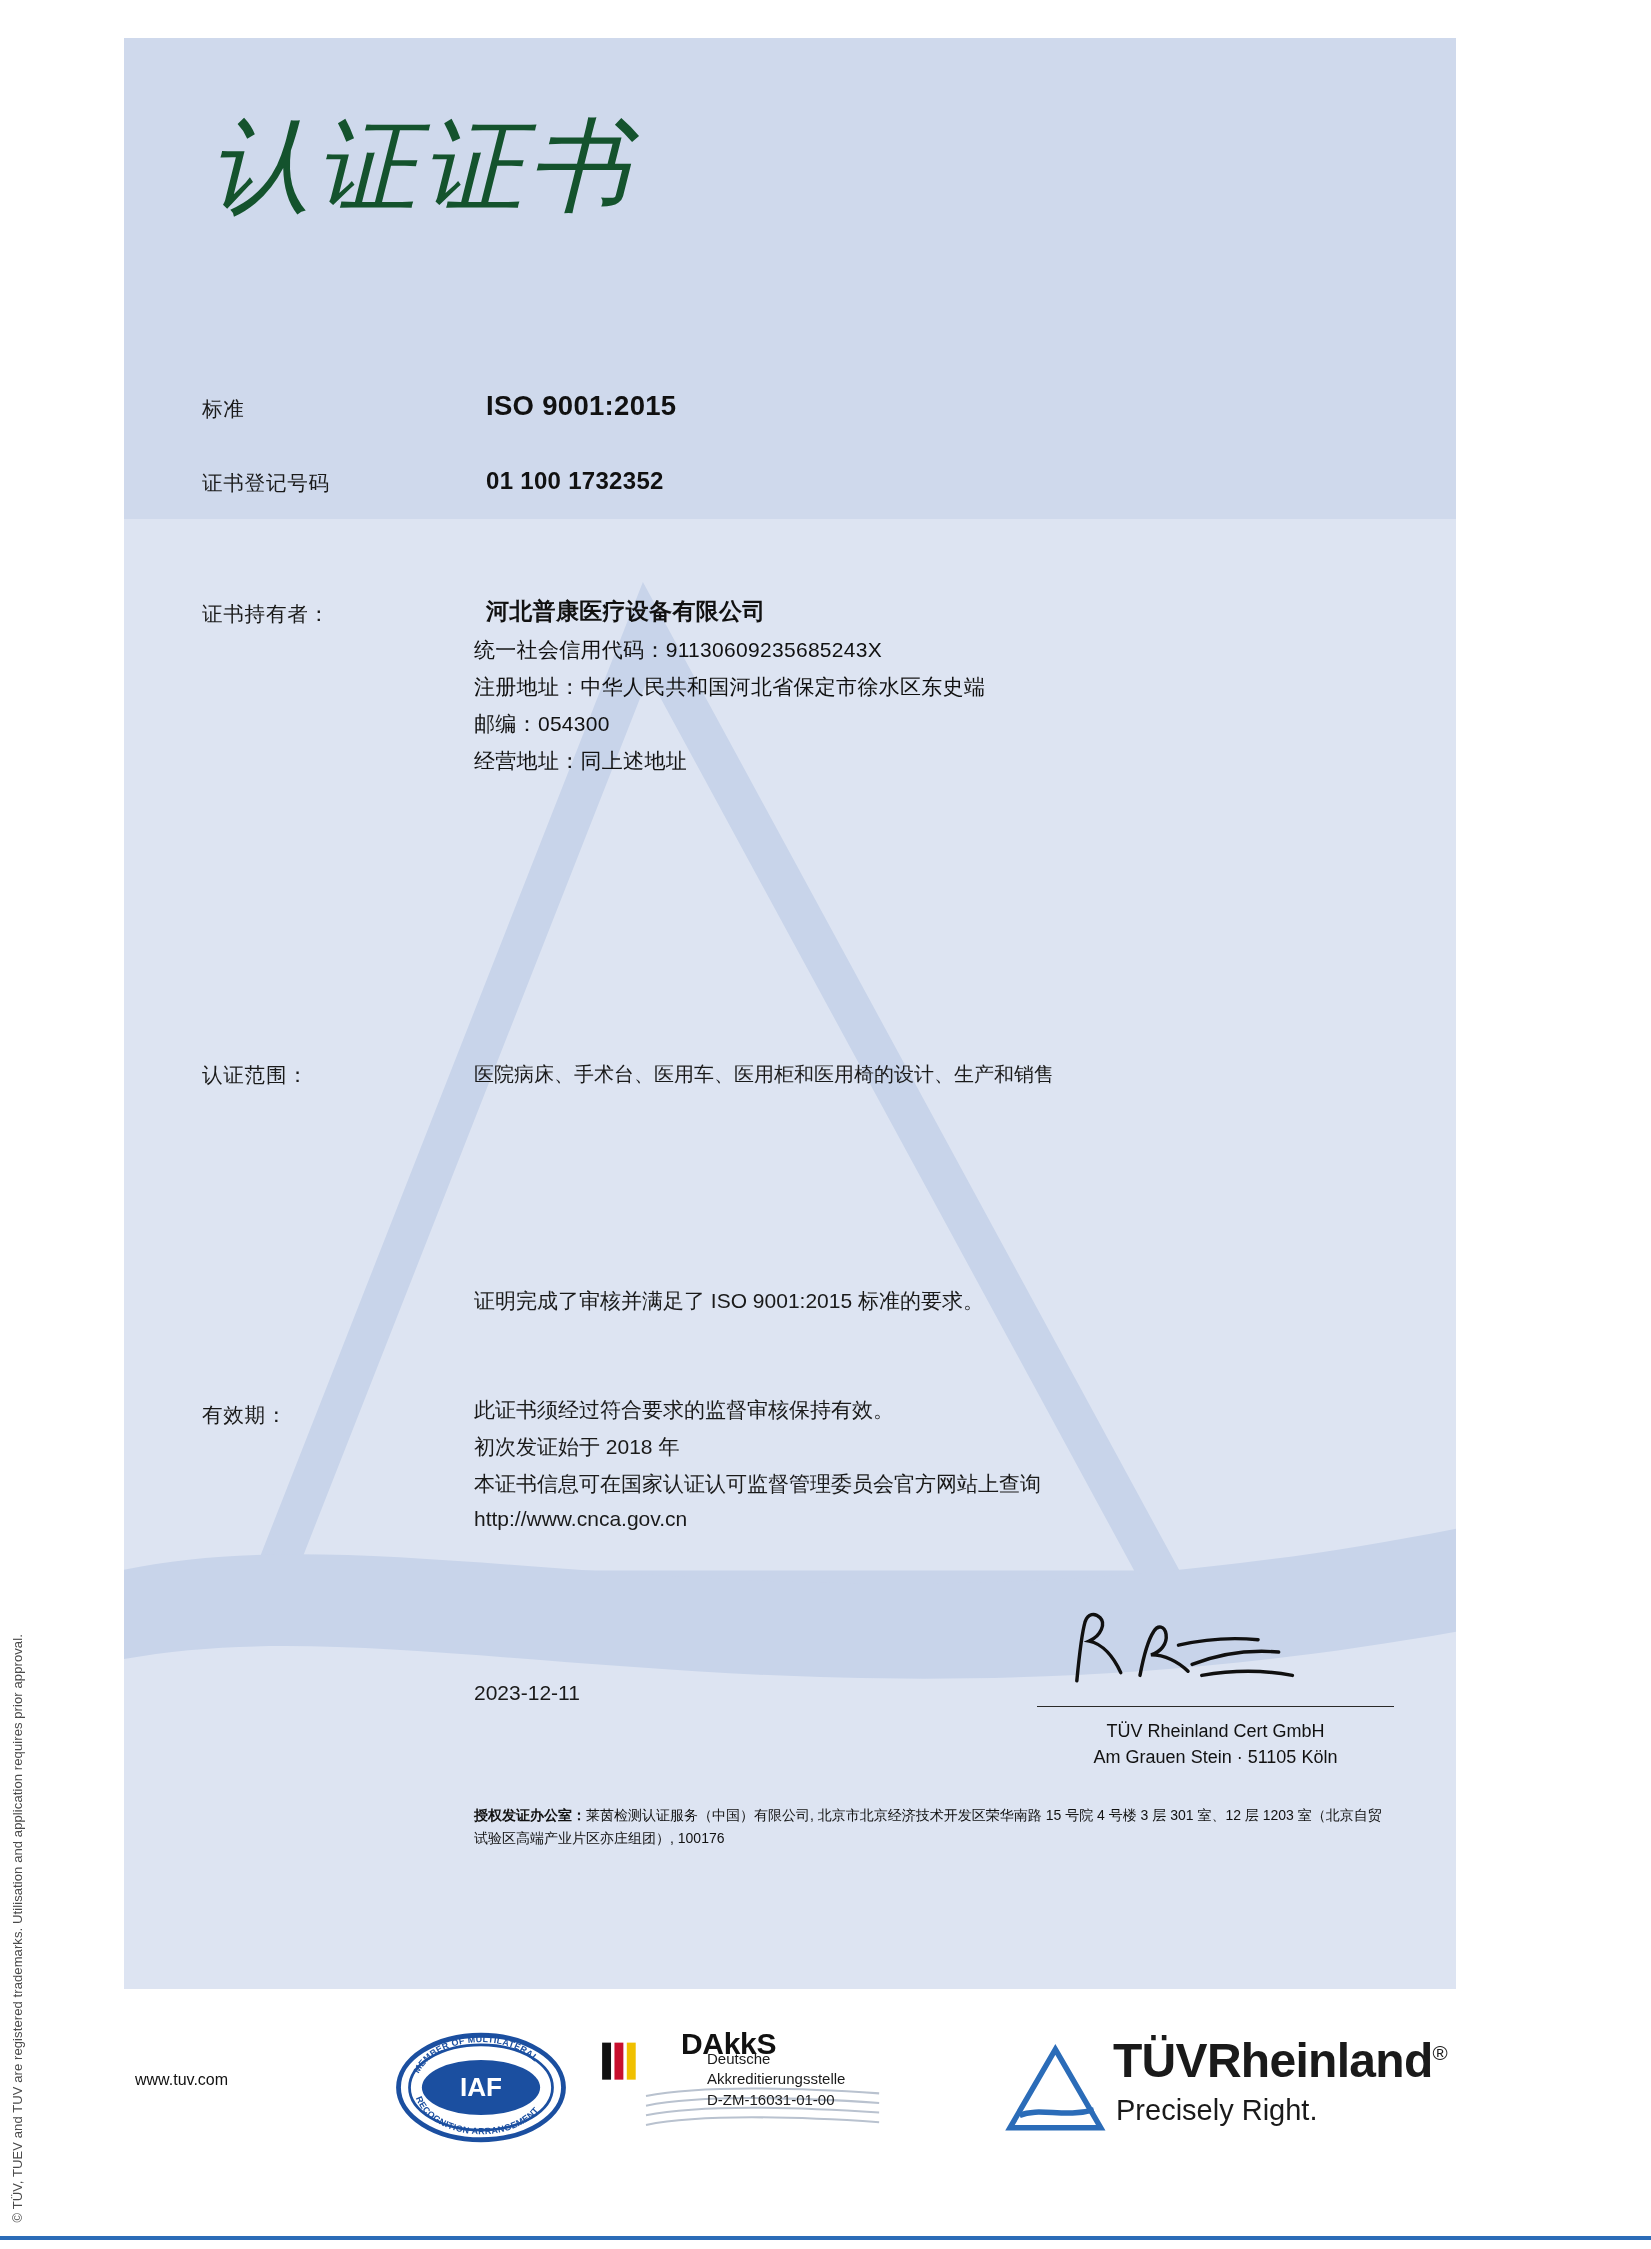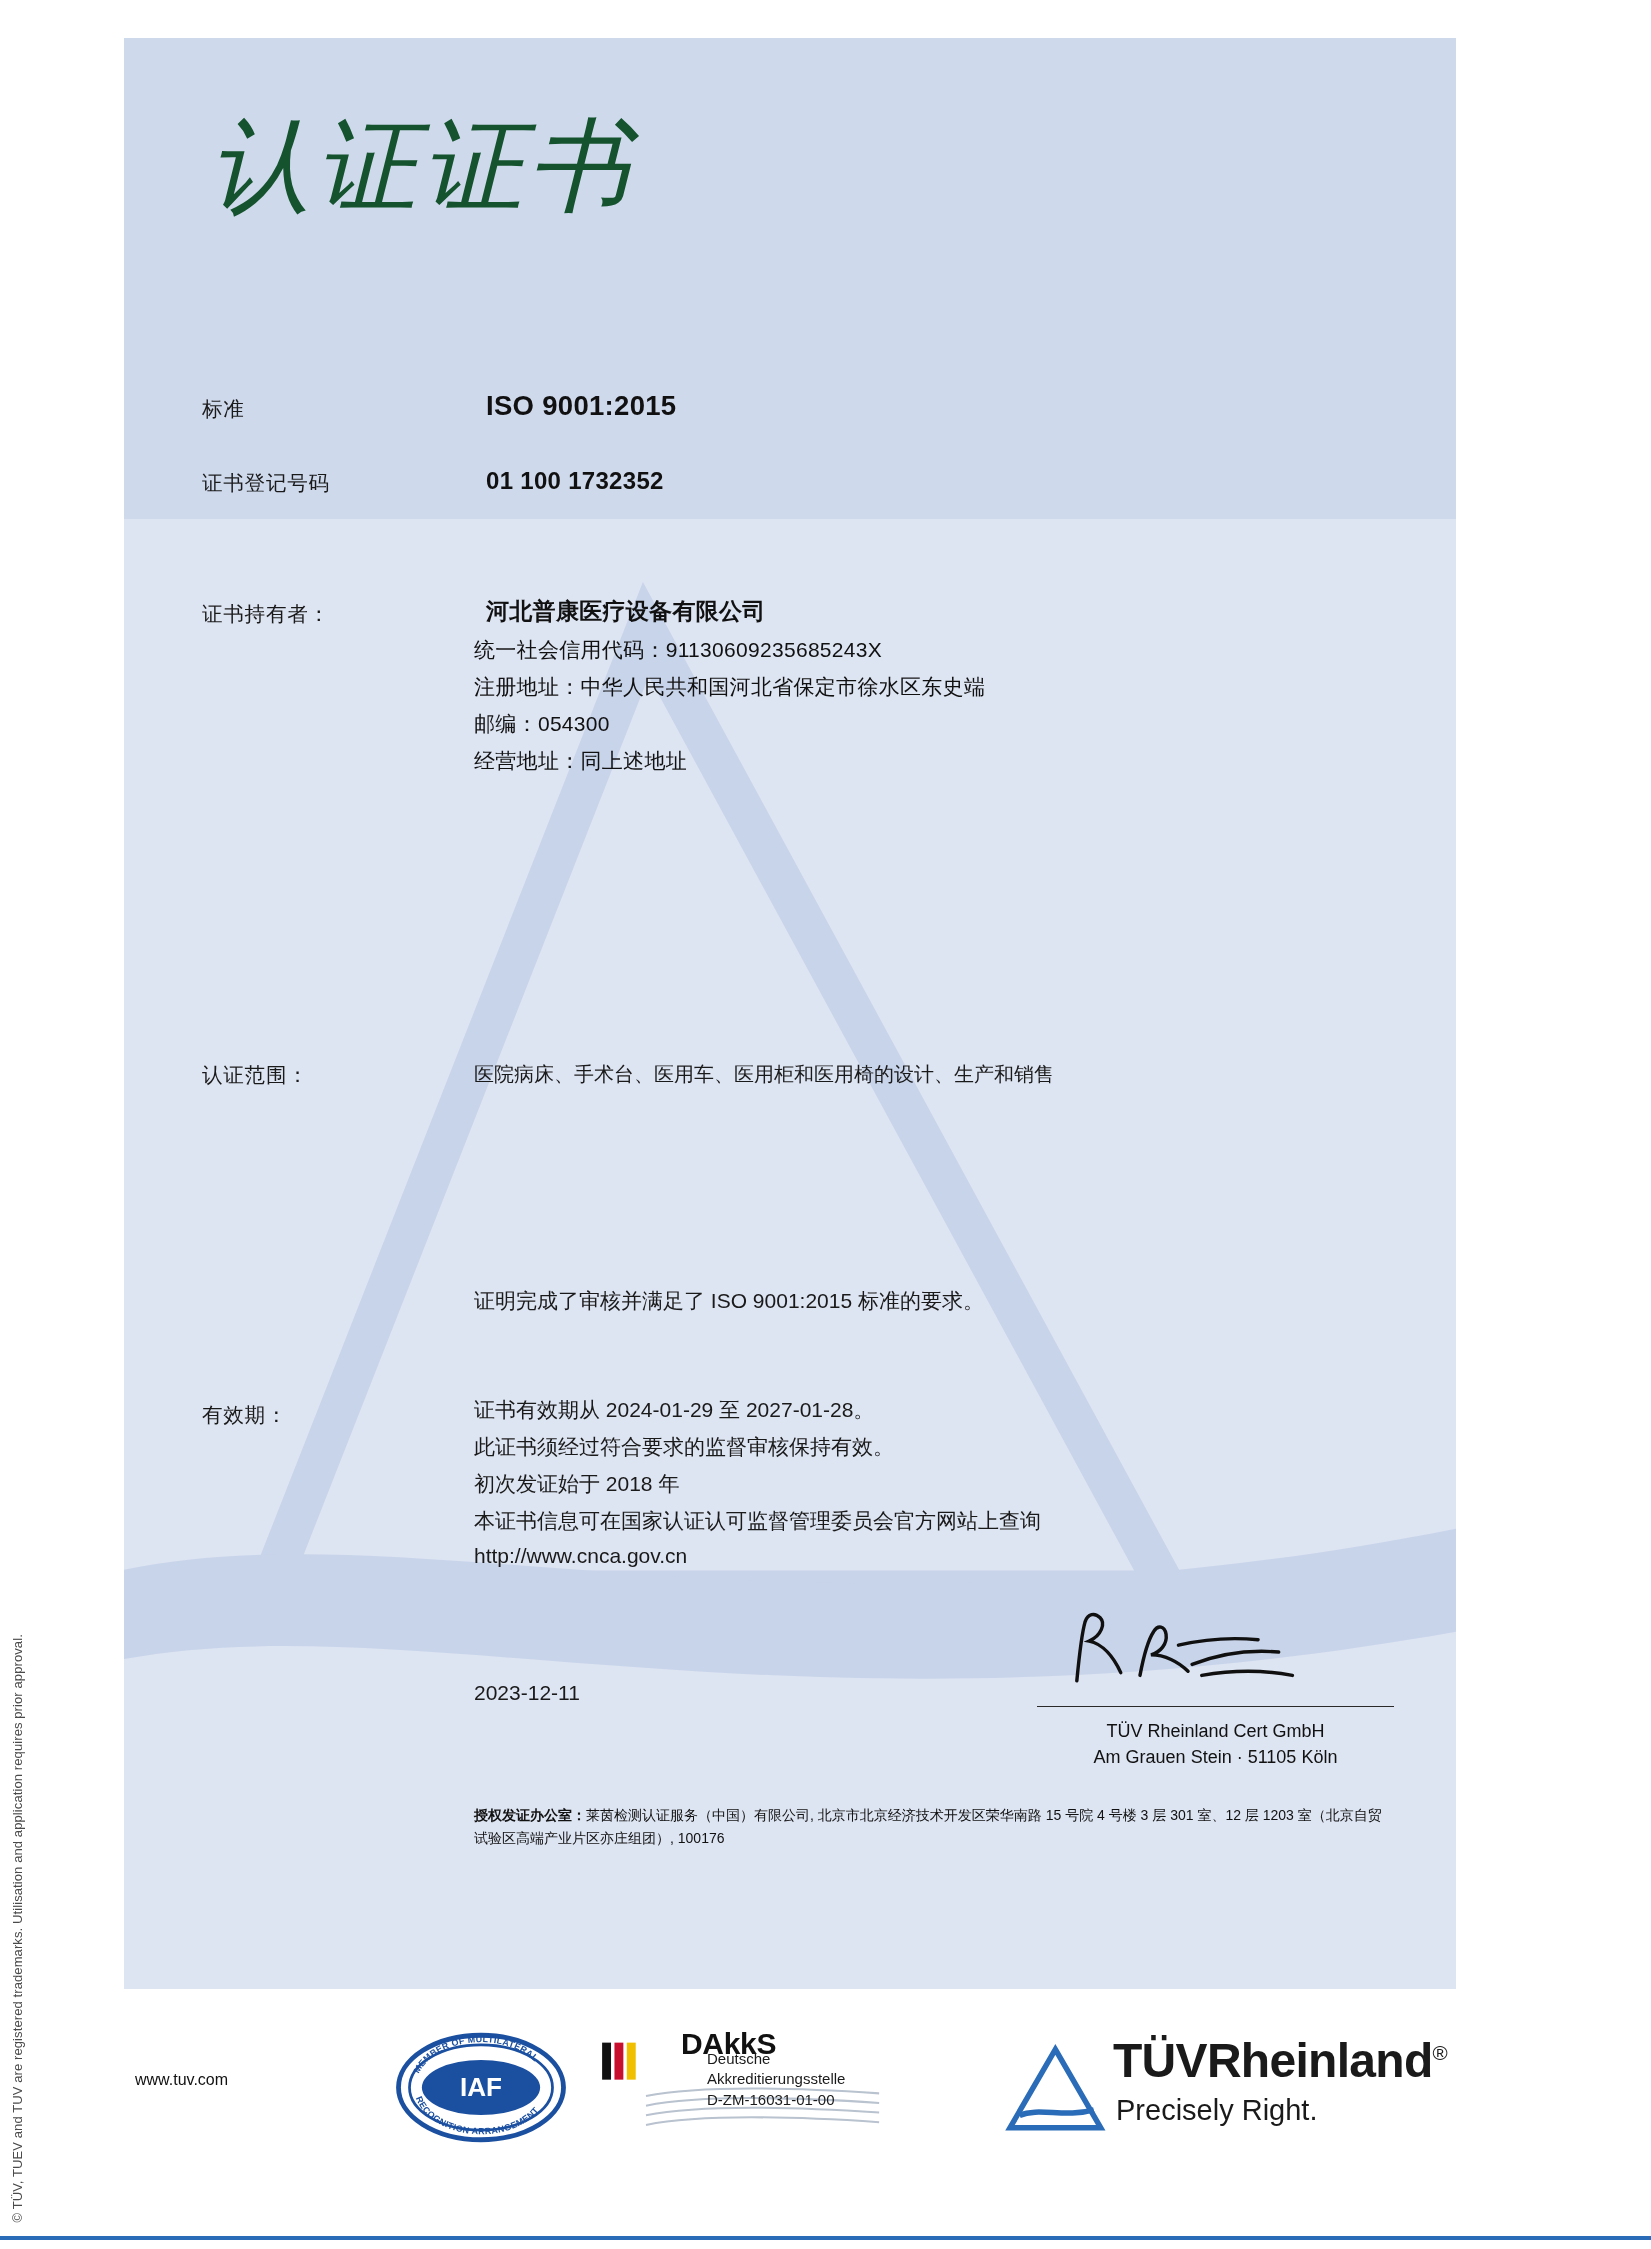--- a/index.html
+++ b/index.html
@@ -270,21 +270,20 @@
     <div class="val">经营地址：同上述地址</div>
   </div>
 
   <div class="col-lbl lbl" style="top:1023px">认证范围：</div>
   <div class="col-val scope" style="top:1021px;width:934px">医院病床、手术台、医用车、医用柜和医用椅的设计、生产和销售</div>
 
   <div class="col-val statement" style="top:1249px;width:934px">证明完成了审核并满足了 ISO 9001:2015 标准的要求。</div>
 
   <div class="col-lbl lbl" style="top:1363px">有效期：</div>
   <div class="col-val validity" style="top:1358px;width:948px">
-    <div>证书有效期从 2024-01-29 至 2027-01-28。</div>
     <div>此证书须经过符合要求的监督审核保持有效。</div>
     <div>初次发证始于 2018 年</div>
     <div>本证书信息可在国家认证认可监督管理委员会官方网站上查询</div>
     <div>http://www.cnca.gov.cn</div>
   </div>
 
   <div class="date-issued" style="top:1643px">2023-12-11</div>
 
   <div class="sig-area" style="top:1566px">
     <svg width="357" height="103" viewBox="0 0 520 150" xmlns="http://www.w3.org/2000/svg">

